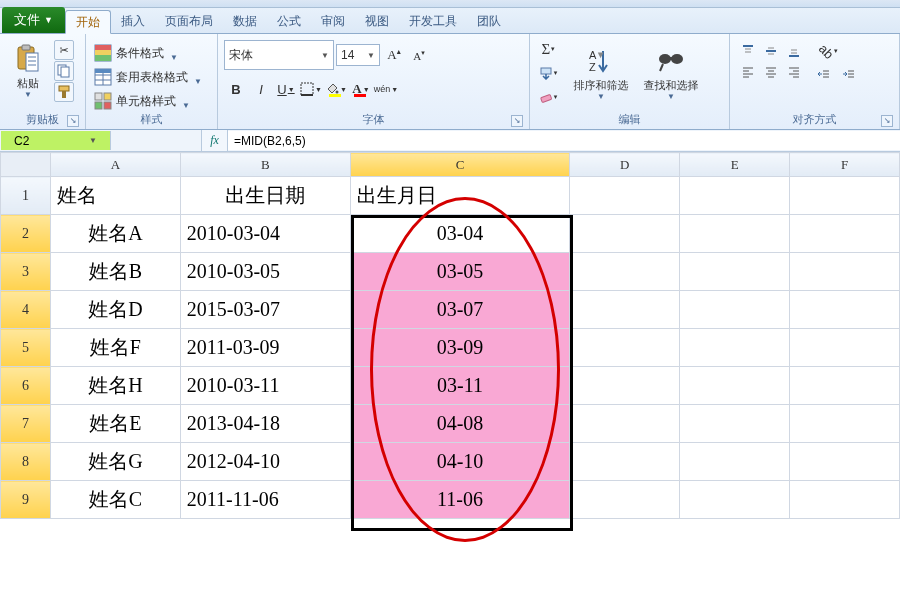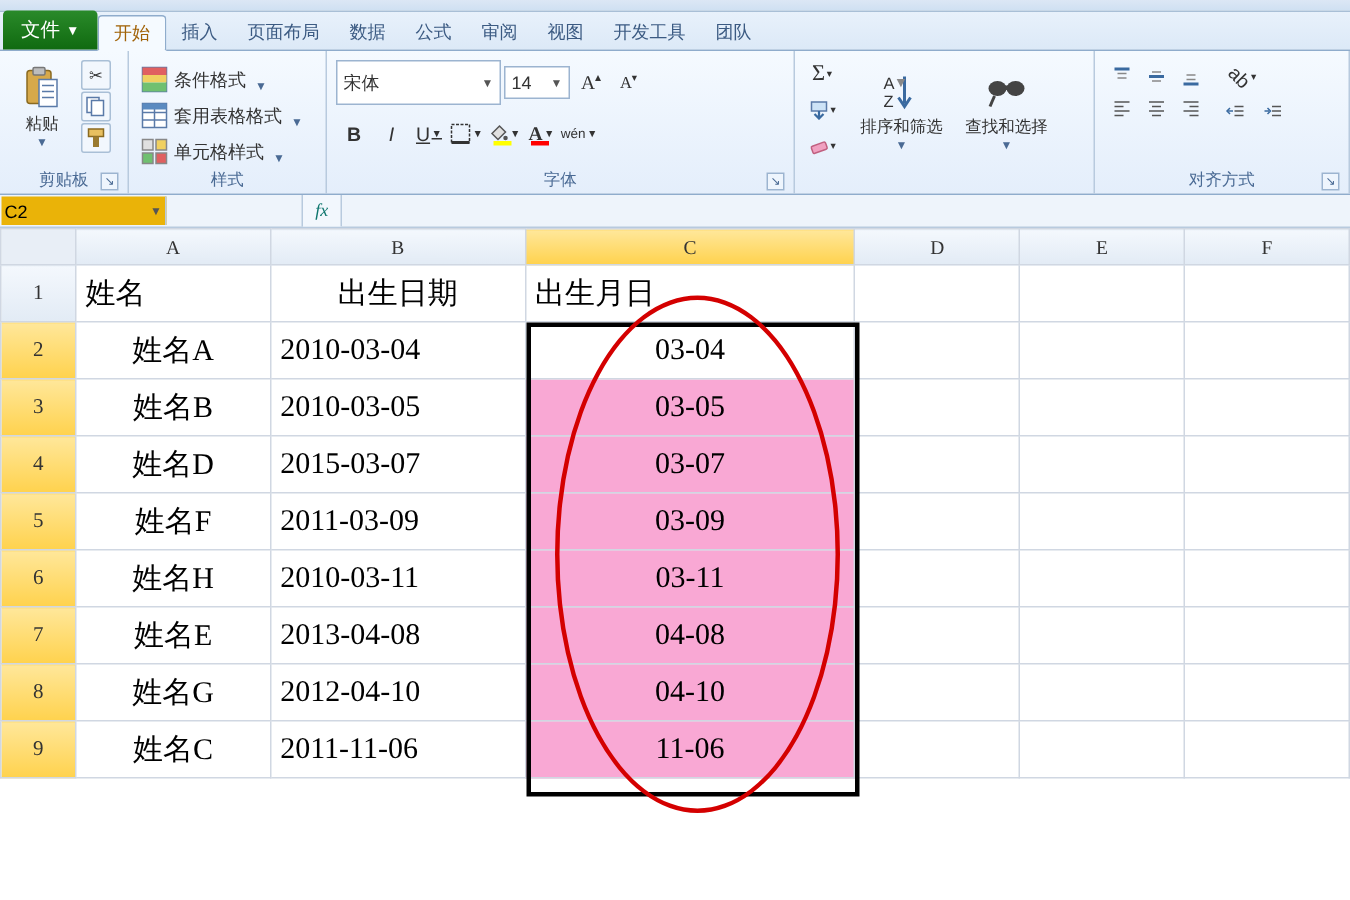--- a/index.html
+++ b/index.html
@@ -46,21 +46,21 @@
   .fmt-btn.bold { font-weight:bold; font-family:"Times New Roman",serif; }
   .fmt-btn.italic { font-style:italic; font-family:"Times New Roman",serif; }
   .fmt-btn.uline { text-decoration:underline; font-family:"Times New Roman",serif; }
   .color-strip { position:absolute; bottom:2px; left:4px; right:6px; height:3px; }
 
   .sigma { font-size:15px; font-family:serif; }
   .align-grid { display:grid; grid-template-columns:repeat(3,22px); grid-auto-rows:20px; gap:1px; }
 
   
   .fx-row { height:22px; border-bottom:1px solid #b8cade; display:flex; align-items:stretch; background:#eef4fb; font-size:12px; }
-  .name-box { width:110px; border-right:1px solid #b8cade; background:#eab308; display:flex; align-items:center; padding:0 2px; justify-content:space-between; cursor:text; margin:1px; }
+  .name-box { width:110px; border-right:1px solid #b8cade; background:#bef264; display:flex; align-items:center; padding:0 13px; justify-content:space-between; cursor:text; margin:1px; }
   .name-box .drop { font-size:8px; color:#555; cursor:pointer; }
   .fx-gap { width:90px; border-right:1px solid #b8cade; }
   .fx-label { width:26px; display:flex; align-items:center; justify-content:center; font-style:italic; font-family:serif; color:#0f766e; border-right:1px solid #b8cade; background:#f2f7fd; }
   .formula-input { flex:1; background:#fff; display:flex; align-items:center; padding:0 6px; font-family:Consolas,monospace; cursor:text; margin:1px 0; }
 
   
   .sheet { position:relative; }
   table.grid { border-collapse:collapse; table-layout:fixed; }
   table.grid th, table.grid td { border:1px solid #d0d7e2; }
   .corner { width:50px; height:24px; background:#e8eef6; }
@@ -304,20 +304,21 @@
               <ellipse cx="10" cy="14" rx="6" ry="5" fill="#444"></ellipse>
               <ellipse cx="22" cy="14" rx="6" ry="5" fill="#444"></ellipse>
               <rect x="14" y="12" width="4" height="3" fill="#444"></rect>
               <line x1="8" y1="19" x2="5" y2="26" stroke="#444" stroke-width="2"></line>
             </svg>
         </div>
         <div class="lbl">查找和选择</div>
         <div style="font-size:8px;color:#4a6a94">▼</div>
       </div>
     </div>
+    <div class="group-label">编辑</div>
   </div>
 
   <div class="group" style="flex:1">
     <div class="group-body" style="padding-top:4px;gap:8px">
       <div class="align-grid">
         <div class="fmt-btn">
             <svg width="14" height="14">
               <line x1="2" y1="2" x2="12" y2="2" stroke="#3a6aa0" stroke-width="2"></line>
               <line x1="4" y1="5" x2="10" y2="5" stroke="#888"></line>
               <line x1="4" y1="8" x2="10" y2="8" stroke="#888"></line>
@@ -394,20 +395,23 @@
   </div>
 </div>
 
 <div class="fx-row">
   <div class="name-box">
     <span>C2</span>
     <span class="drop">▼</span>
   </div>
   <div class="fx-gap"></div>
   <div class="fx-label">fx</div>
+  <div class="formula-input">
+    <span>=MID(B2,6,5)</span>
+  </div>
 </div>
 
 <div class="sheet">
   <table class="grid">
     <tbody>
         <tr>
       <th class="corner"></th>
       <th class="colh" style="width:130px">A</th>
       <th class="colh" style="width:170px">B</th>
       <th class="colh sel" style="width:220px">C</th>
@@ -466,21 +470,21 @@
       <td class="cell cA">姓名H</td>
       <td class="cell cB">2010-03-11</td>
       <td class="cell cC selrange">03-11</td>
       <td class="cell cD"></td>
       <td class="cell cE"></td>
       <td class="cell cF"></td>
     </tr>
     <tr>
       <th class="rowh sel">7</th>
       <td class="cell cA">姓名E</td>
-      <td class="cell cB">2013-04-08</td>
+      <td class="cell cB">2013-04-18</td>
       <td class="cell cC selrange">04-08</td>
       <td class="cell cD"></td>
       <td class="cell cE"></td>
       <td class="cell cF"></td>
     </tr>
     <tr>
       <th class="rowh sel">8</th>
       <td class="cell cA">姓名G</td>
       <td class="cell cB">2012-04-10</td>
       <td class="cell cC selrange">04-10</td>

